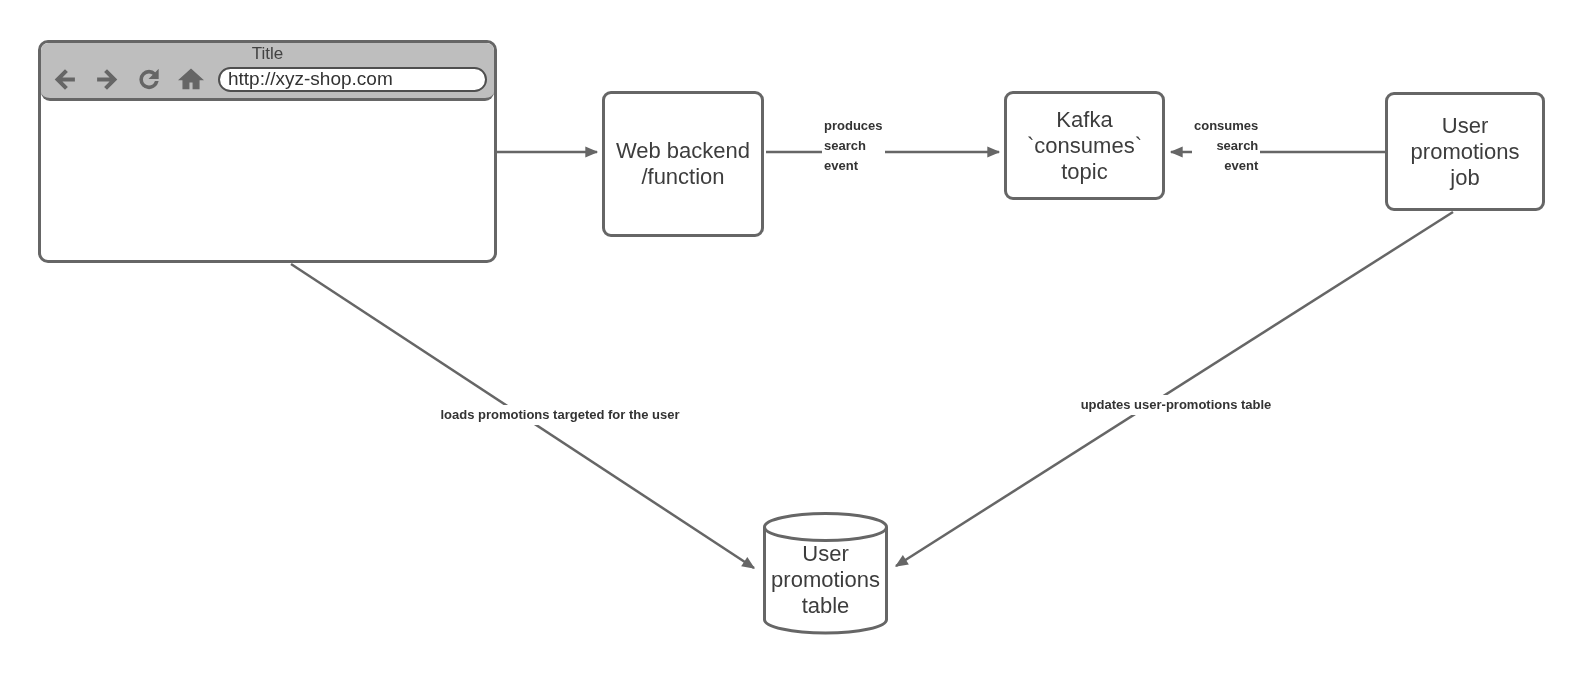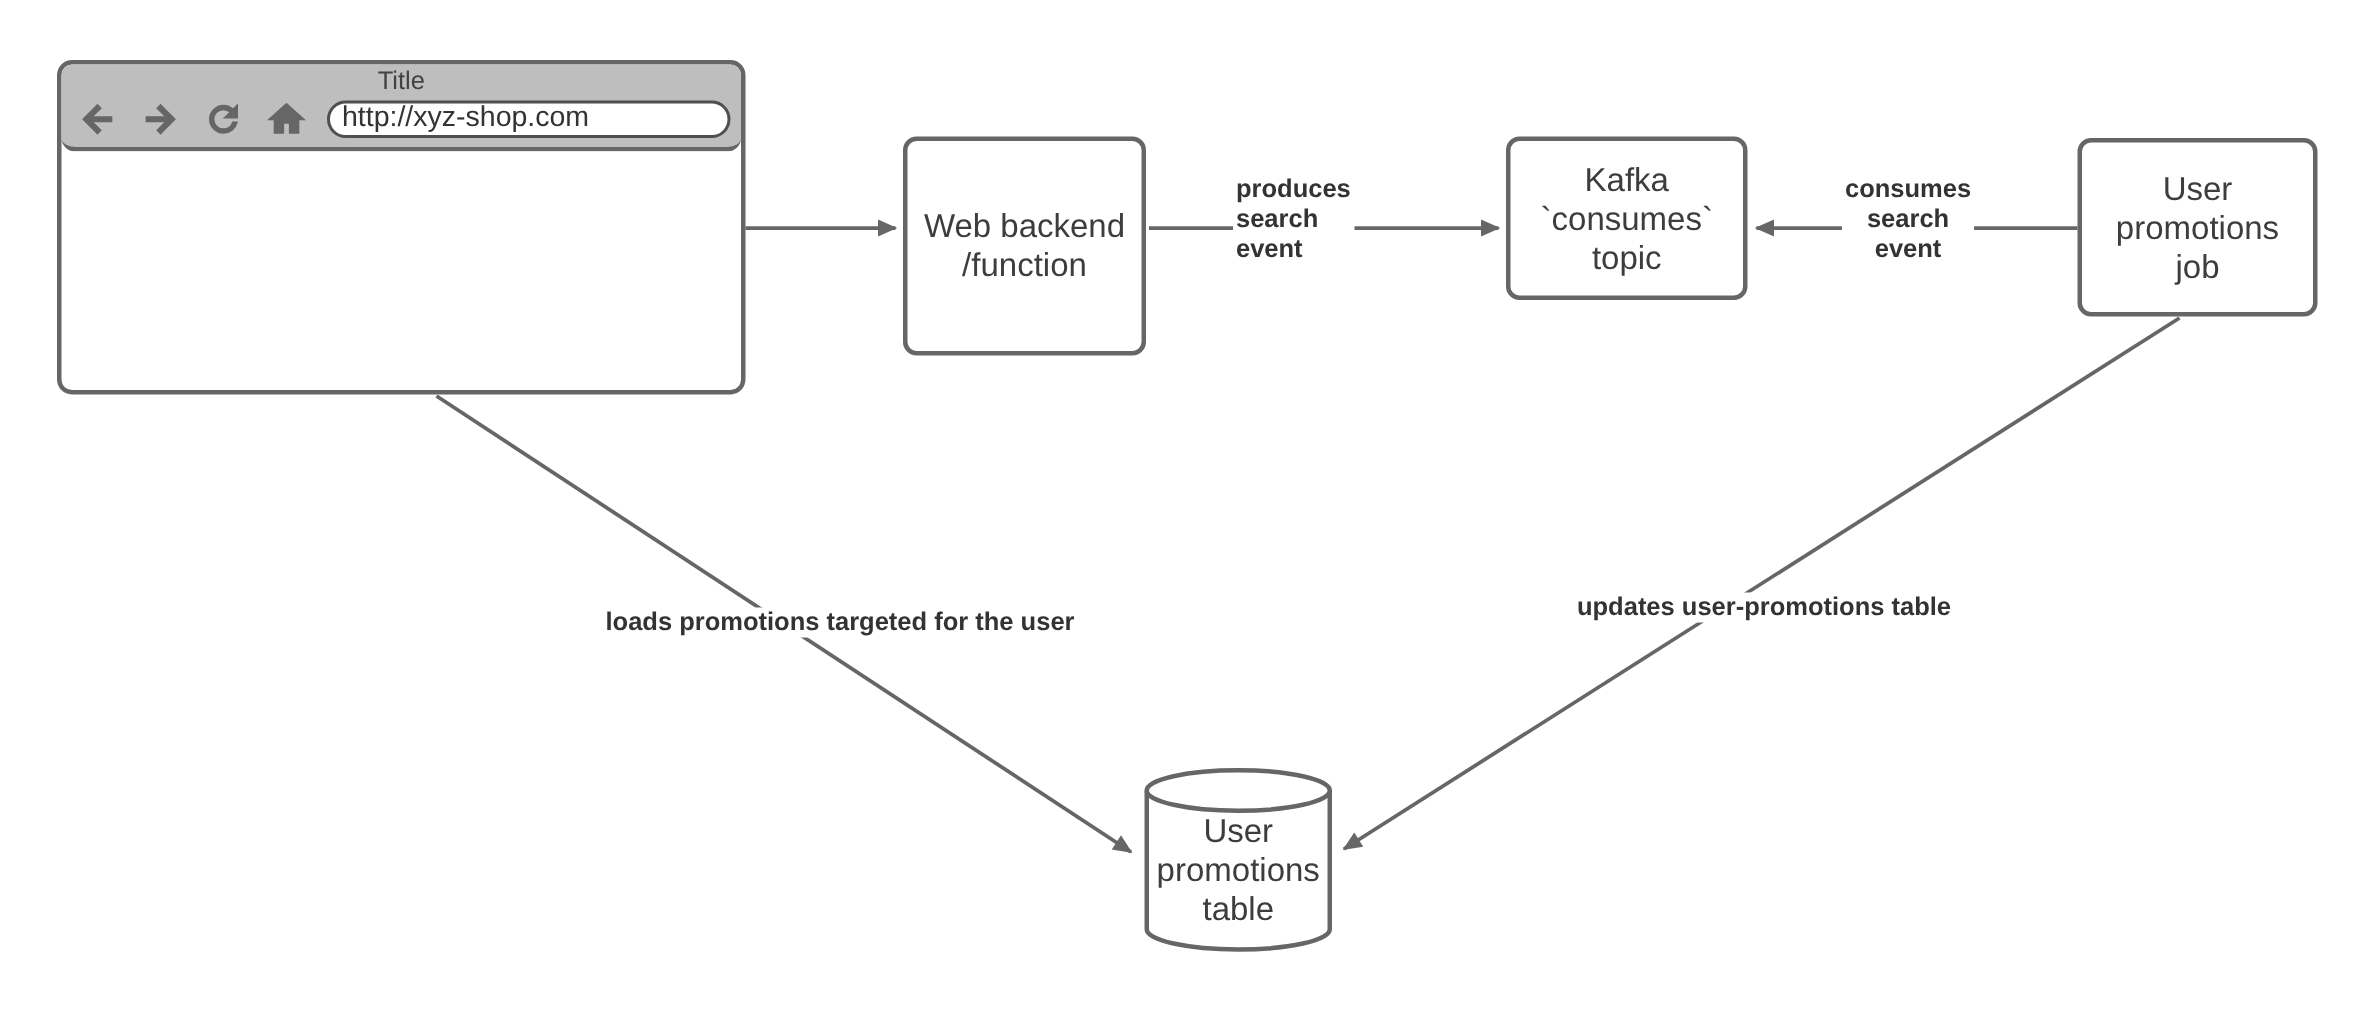--- a/index.html
+++ b/index.html
@@ -31,25 +31,25 @@
         font-size:22px;line-height:26px;color:#3d3d3d;}
   .node-webbackend{left:602px;top:91px;width:162px;height:146px;}
   .node-kafka{left:1004px;top:91px;width:161px;height:109px;}
   .node-job{left:1385px;top:92px;width:160px;height:119px;}
 
   
   .cyl-label{position:absolute;left:760px;top:541px;width:131px;text-align:center;
              font-size:22px;line-height:26px;color:#3d3d3d;}
 
   
-  .edge-label{position:absolute;font-size:17px;line-height:20px;font-weight:bold;
+  .edge-label{position:absolute;font-size:13px;line-height:20px;font-weight:bold;
               color:#333;background:#fff;padding:0 2px;}
   .edge-label div{white-space:nowrap;}
   .label-produces{left:822px;top:116px;text-align:left;}
-  .label-consumes{left:1228px;top:116px;text-align:center;}
+  .label-consumes{left:1192px;top:116px;text-align:right;}
   .label-loads{left:524px;top:405px;transform:translateX(-50%);white-space:nowrap;margin-left:36px;}
   .label-updates{left:1176px;top:383px;transform:translateX(-50%);white-space:nowrap;margin-top:12px;}
 </style>
 </head>
 <body>
 
 <div class="canvas">
 
   <svg class="connectors" width="1585" height="675" viewBox="0 0 1585 675">
     <defs>

